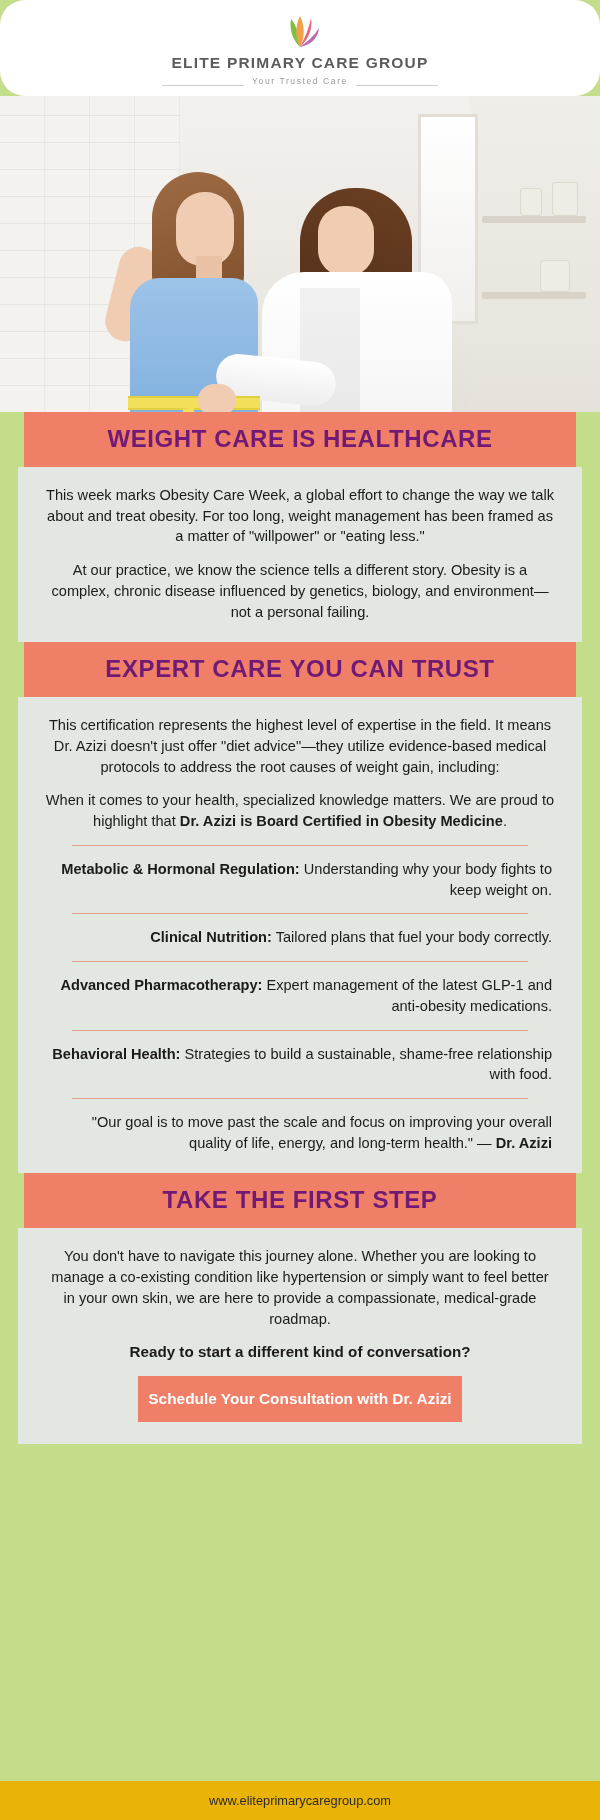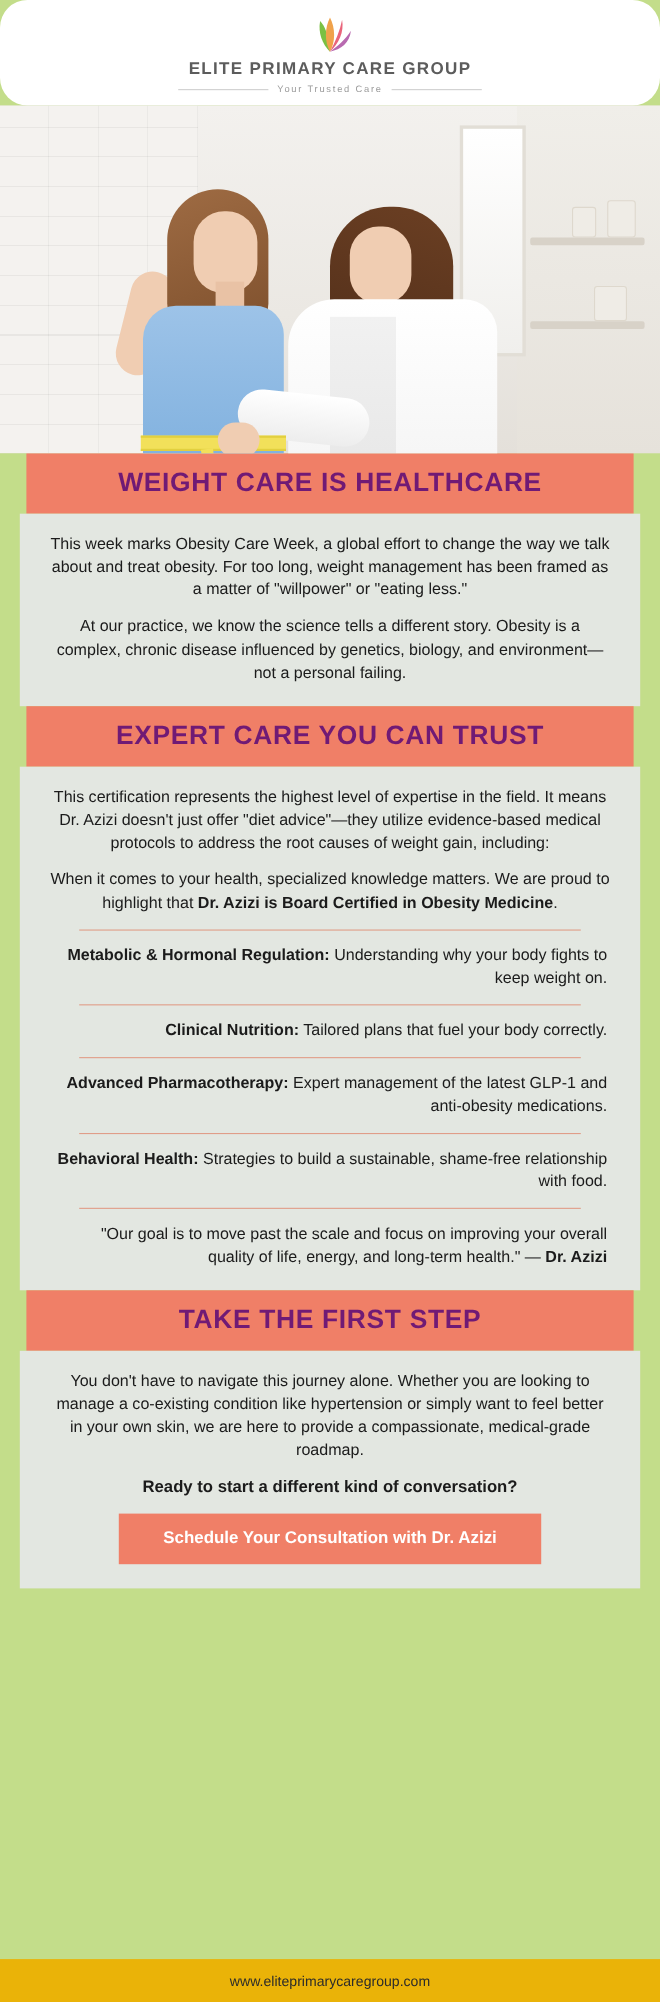--- a/index.html
+++ b/index.html
@@ -35,21 +35,21 @@
     position: relative;
   }
   .logo-name {
     font-size: 15.5px;
     letter-spacing: 1.2px;
     color: #5c5c5c;
     font-weight: bold;
   }
   .logo-rule {
     display: flex;
-    align-items: center;
+    align-items: flex-end;
     justify-content: center;
     gap: 8px;
     margin-top: 4px;
   }
   .logo-rule .line {
     width: 82px;
     height: 1px;
     background: #cfcfcf;
   }
   .logo-tag {
@@ -240,21 +240,21 @@
   }
   .bullet-item b { font-weight: bold; }
 
   .cta-strong {
     font-size: 15.2px;
     font-weight: bold;
     margin-top: 14px;
   }
   .cta-button {
     display: block;
-    width: 384px;
+    width: 324px;
     margin: 16px auto 2px auto;
     background: #f07f67;
     color: #ffffff;
     border: none;
     font-family: "Liberation Sans", sans-serif;
     font-size: 15.4px;
     font-weight: bold;
     padding: 14px 8px;
     cursor: pointer;
   }

